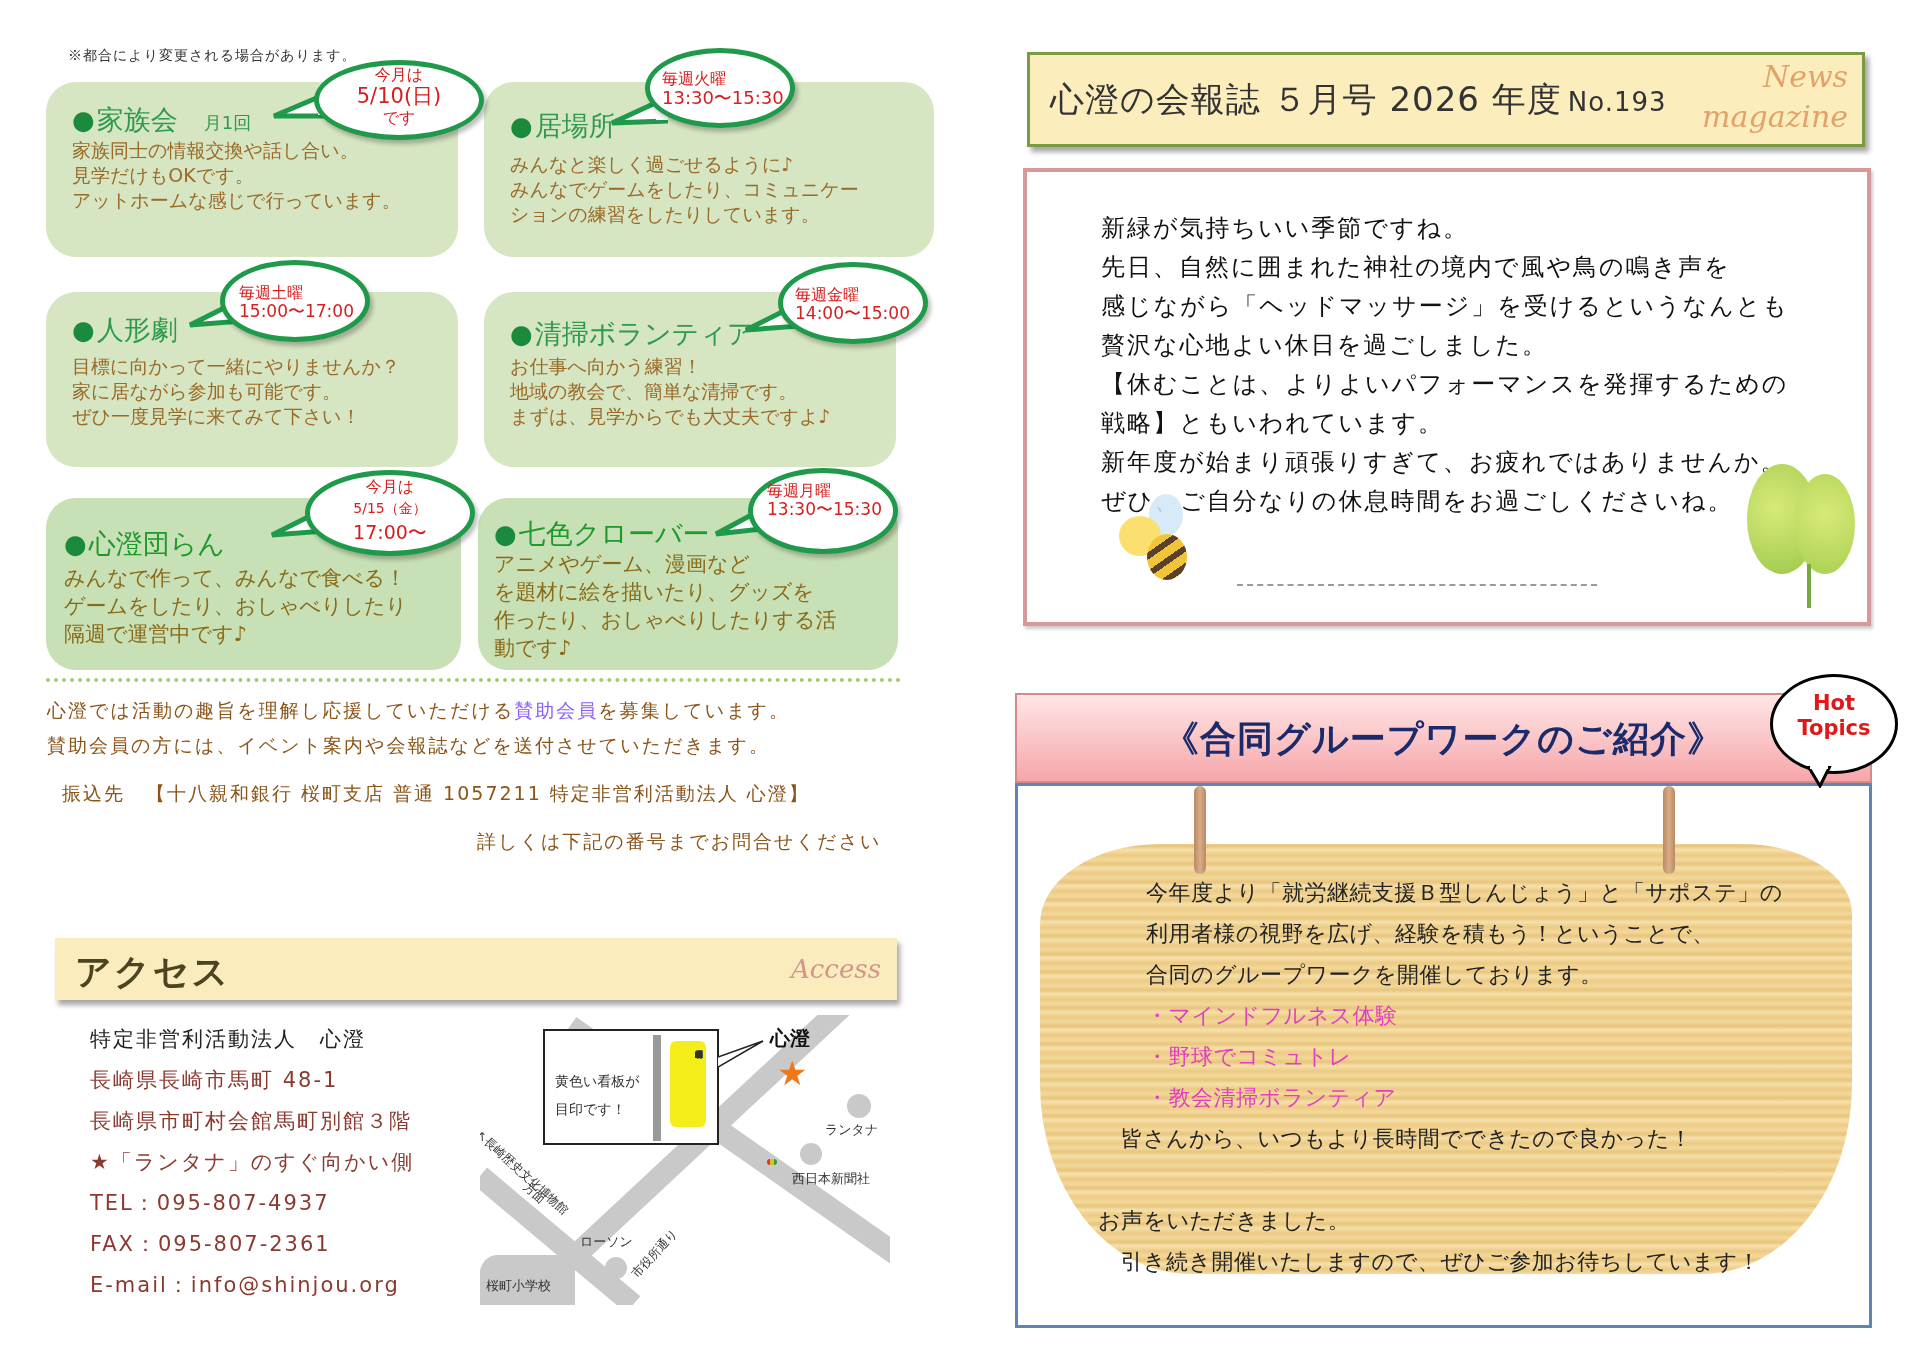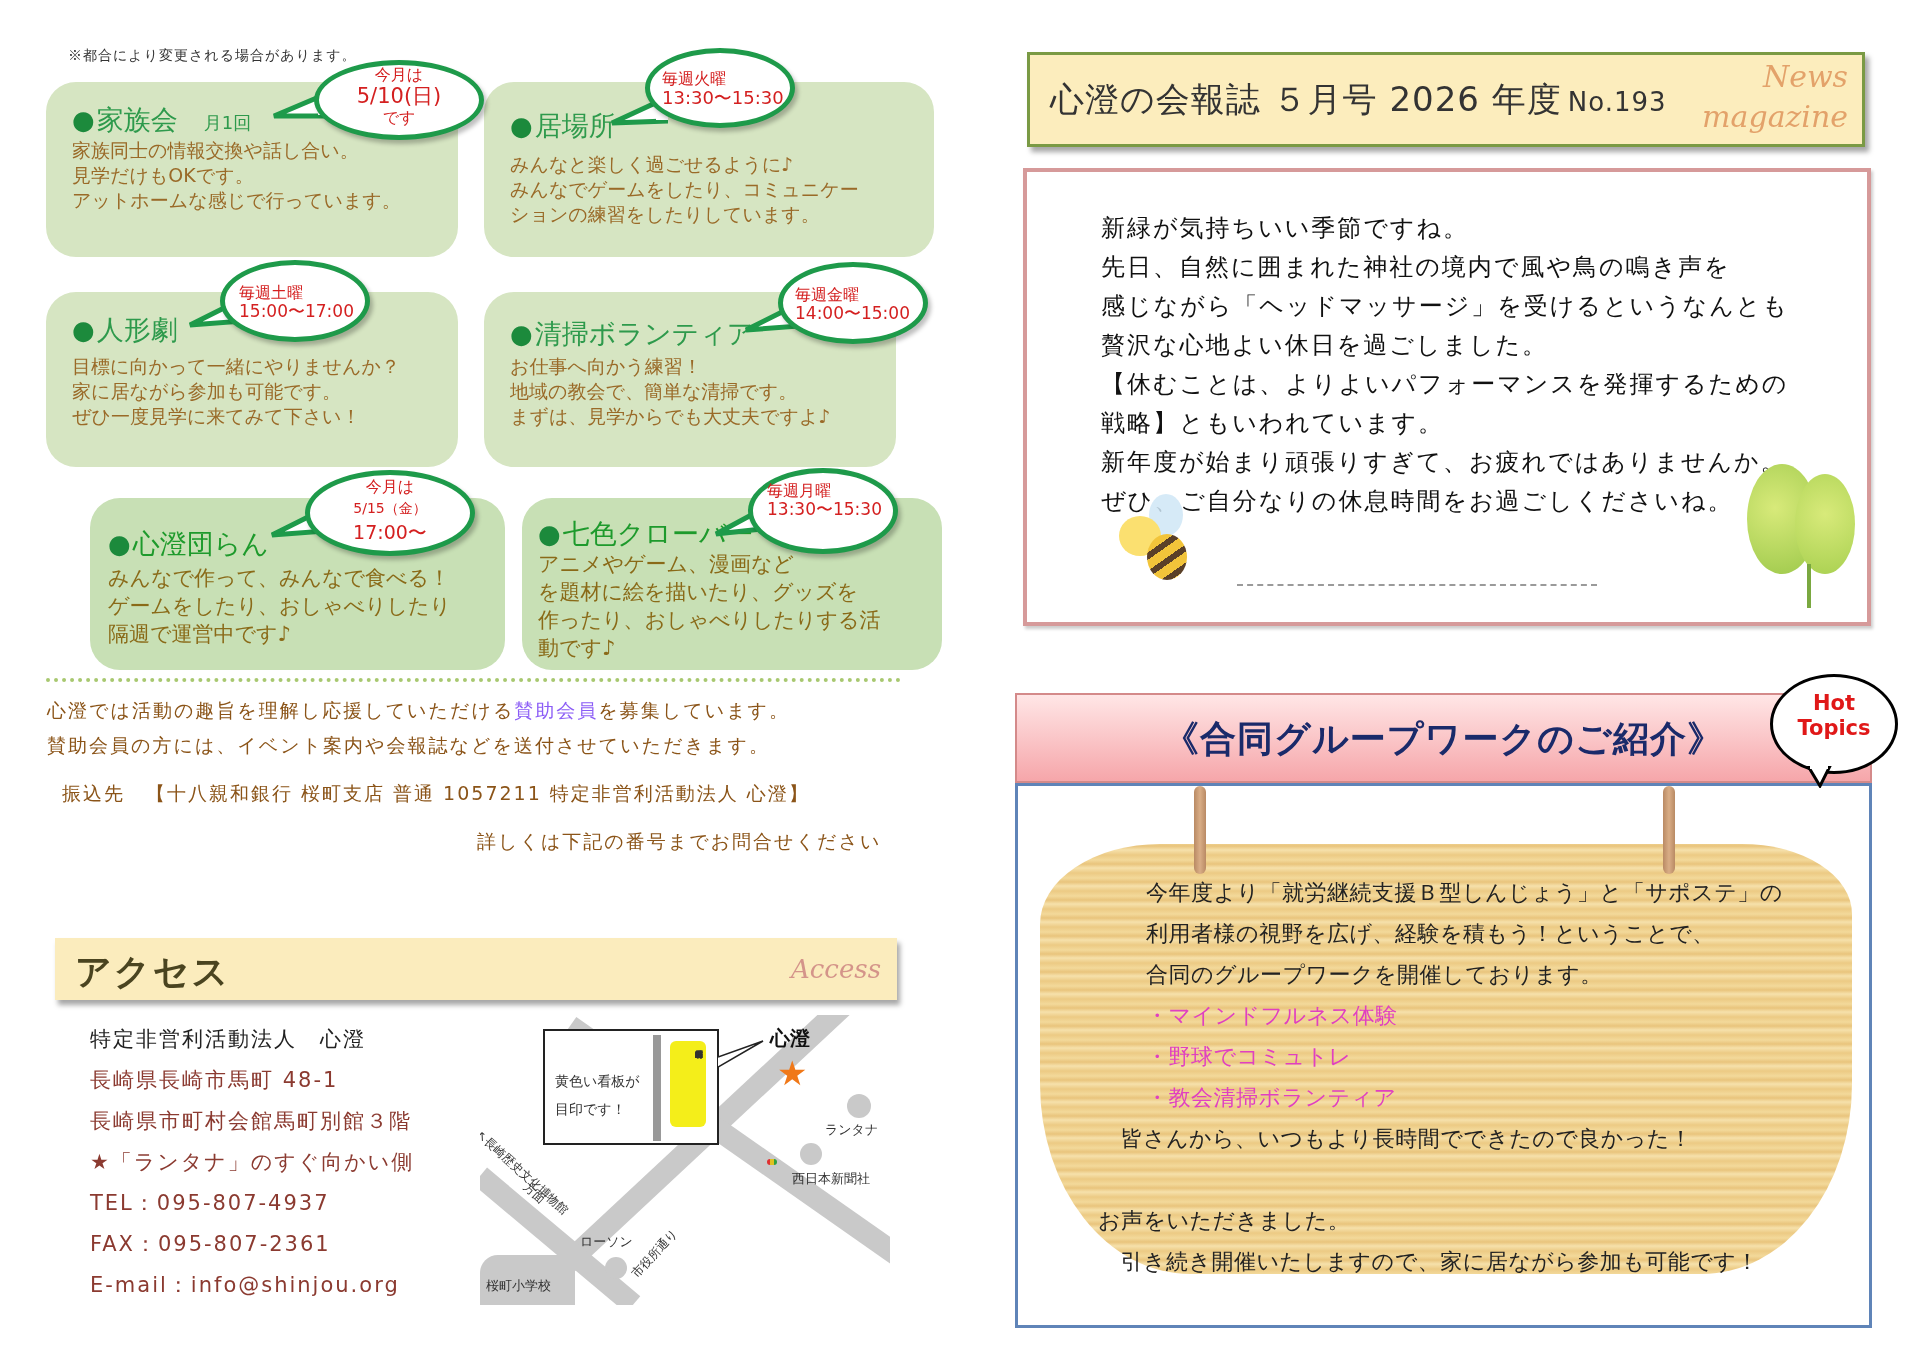--- a/index.html
+++ b/index.html
@@ -5,21 +5,21 @@
   * { box-sizing: border-box; margin: 0; padding: 0; }
   html, body { width: 1920px; height: 1357px; background: #ffffff; overflow: hidden; }
   body { position: relative; font-family: "DejaVu Sans", "Liberation Sans", sans-serif; }
 
   .abs { position: absolute; }
 
   
   .note { left: 68px; top: 47px; font-family: "DejaVu Serif", "Liberation Serif", serif; font-size: 14px; color: #333; letter-spacing: 1px; }
 
   .card { position: absolute; background: #d6e5c2; border-radius: 30px; }
-  .card.v2 { background: #c8e0b5; margin-left: 44px; }
+  .card.v2 { background: #c8e0b5; }
   .card-title { position: absolute; left: 26px; top: 26px; font-size: 27px; color: #2e9a4c; white-space: nowrap; }
   .card-title .dot { color: #1c8a3c; font-size: 26px; margin-right: 2px; }
   .card-title .freq { font-size: 18px; margin-left: 26px; color: #2e9a4c; }
   .card-body { position: absolute; left: 26px; top: 64px; font-size: 19px; line-height: 25px; color: #9a6a28; white-space: nowrap; }
   .card.v2 .card-title { color: #1e9a2c; }
   .card.v2 .card-body { color: #8a6a18; font-size: 21px; line-height: 28px; top: 66px; }
 
   .bubble { position: absolute; background: #fff; border: 5px solid #1e9a4a; border-radius: 50%;
             box-shadow: 3px 4px 4px rgba(0,0,0,0.25); color: #d42020; text-align: center; z-index: 3; }
   .bubble .bt { display: block; font-size: 16px; line-height: 19px; }
@@ -299,14 +299,14 @@
   <div class="rope" style="left:645px;top:0;height:88px;"></div>
 
   <div class="board-line" style="left:128px;top:92px;">今年度より「就労継続支援Ｂ型しんじょう」と「サポステ」の</div>
   <div class="board-line" style="left:128px;top:133px;">利用者様の視野を広げ、経験を積もう！ということで、</div>
   <div class="board-line" style="left:128px;top:174px;">合同のグループワークを開催しております。</div>
   <div class="board-line pink" style="left:128px;top:215px;">・マインドフルネス体験</div>
   <div class="board-line pink" style="left:128px;top:256px;">・野球でコミュトレ</div>
   <div class="board-line pink" style="left:128px;top:297px;">・教会清掃ボランティア</div>
   <div class="board-line" style="left:80px;top:338px;">　皆さんから、いつもより長時間でできたので良かった！</div>
   <div class="board-line" style="left:80px;top:420px;">お声をいただきました。</div>
-  <div class="board-line" style="left:80px;top:461px;">　引き続き開催いたしますので、家に居ながら参加も可能です！</div>
+  <div class="board-line" style="left:80px;top:461px;">　引き続き開催いたしますので、ぜひご参加お待ちしています！</div>
 </div>
 
 </body></html>

